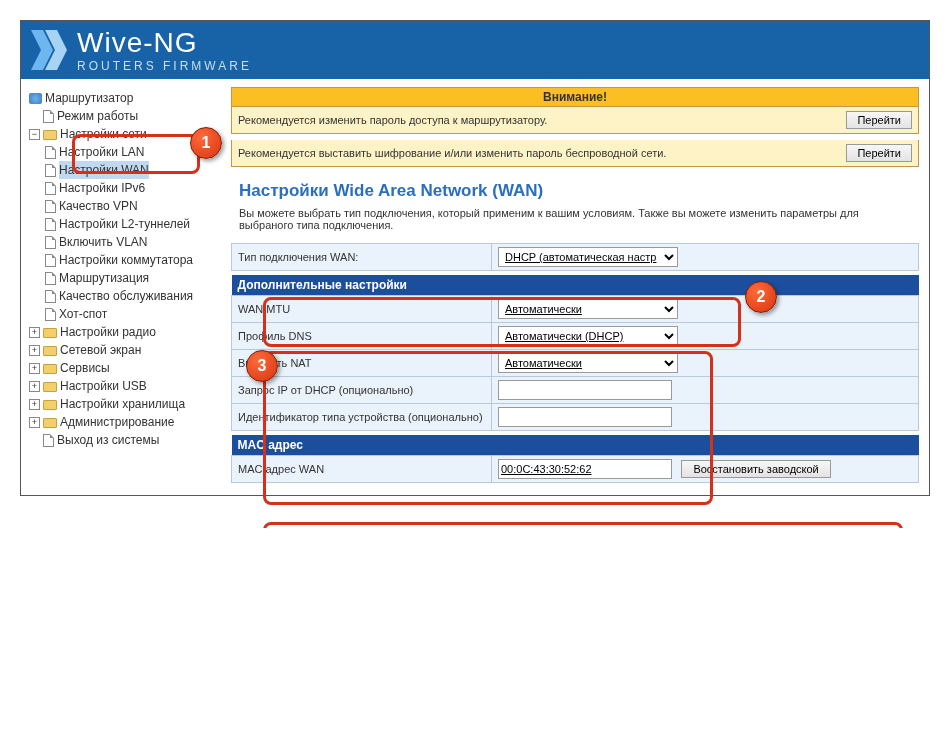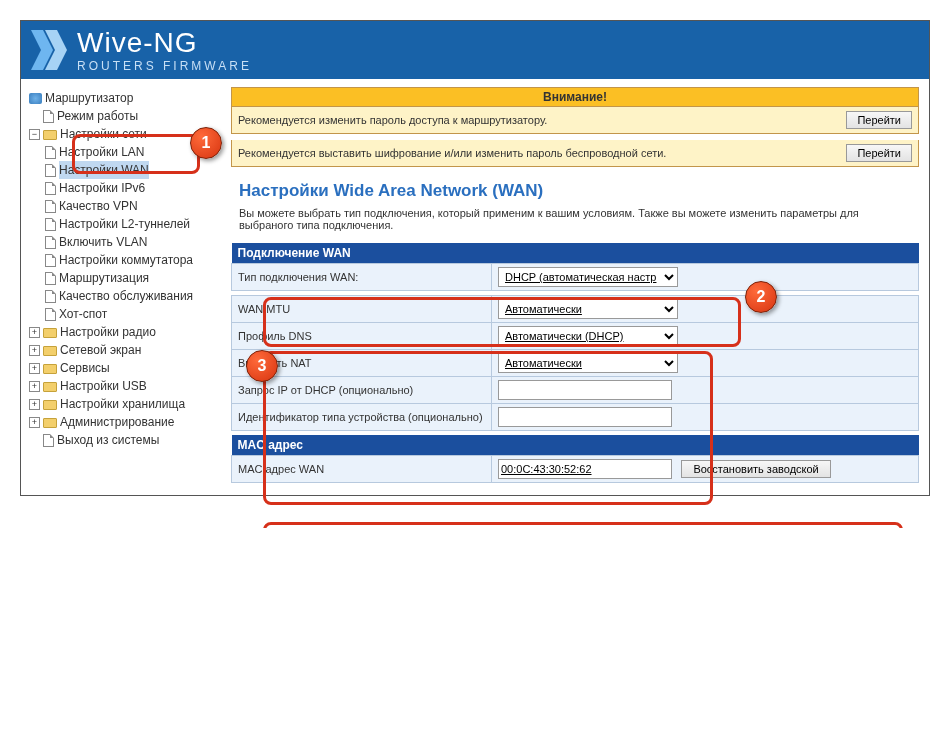--- a/index.html
+++ b/index.html
@@ -170,32 +170,32 @@
       <div class="alert-body">
         <span>Рекомендуется выставить шифрование и/или изменить пароль беспроводной сети.</span>
         <button class="btn">Перейти</button>
       </div>
 
       <div class="page-title">Настройки Wide Area Network (WAN)</div>
       <div class="page-desc">Вы можете выбрать тип подключения, который применим к вашим условиям. Также вы можете изменить параметры для выбраного типа подключения.</div>
 
       <table class="tbl">
         <tbody>
-              <tr>
-                <td colspan="2" class="tbl-hdr">Подключение WAN</td>
-              </tr>
         <tr class="tbl-row">
           <td>Тип подключения WAN:</td>
           <td><select><option>DHCP (автоматическая настр</option></select></td>
         </tr>
       </tbody>
           </table>
 
       <table class="tbl">
         <tbody>
+              <tr>
+                <td colspan="2" class="tbl-hdr">Дополнительные настройки</td>
+              </tr>
         <tr class="tbl-row">
                 <td>WAN MTU</td>
                 <td><select><option>Автоматически</option></select></td>
               </tr>
         <tr class="tbl-row">
                 <td>Профиль DNS</td>
                 <td><select><option>Автоматически (DHCP)</option></select></td>
               </tr>
         <tr class="tbl-row">
                 <td>Включить NAT</td>

